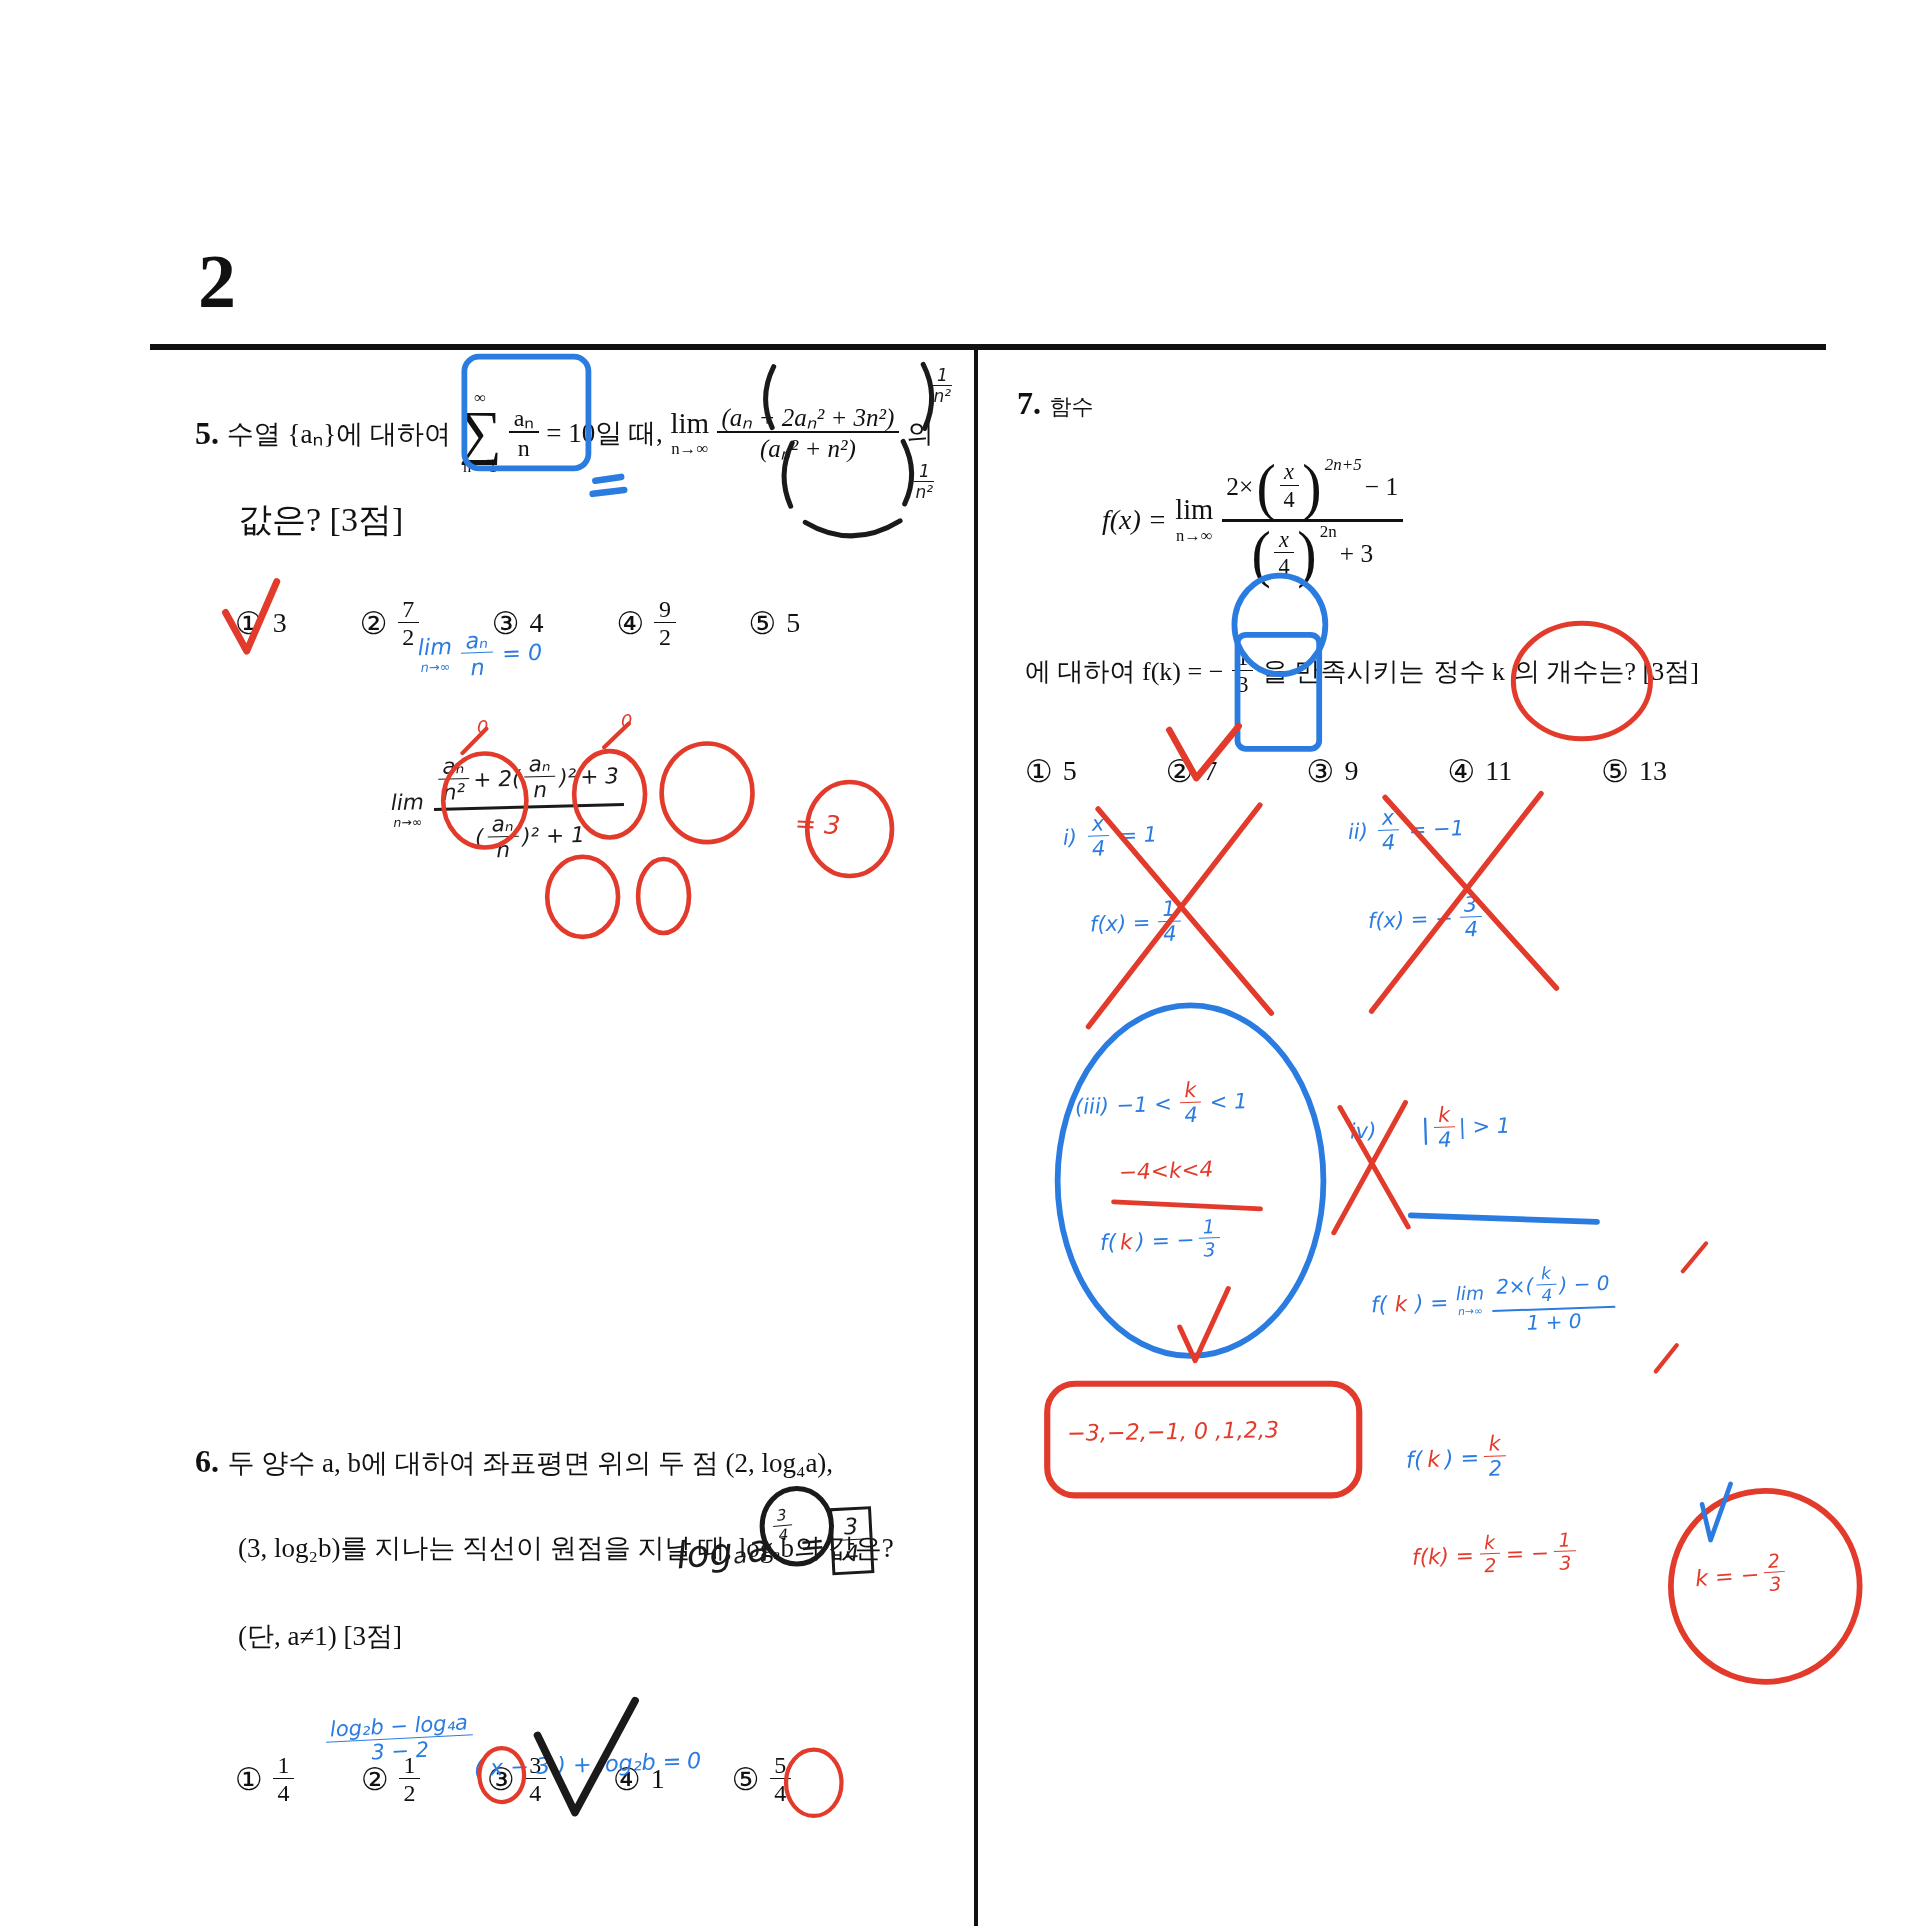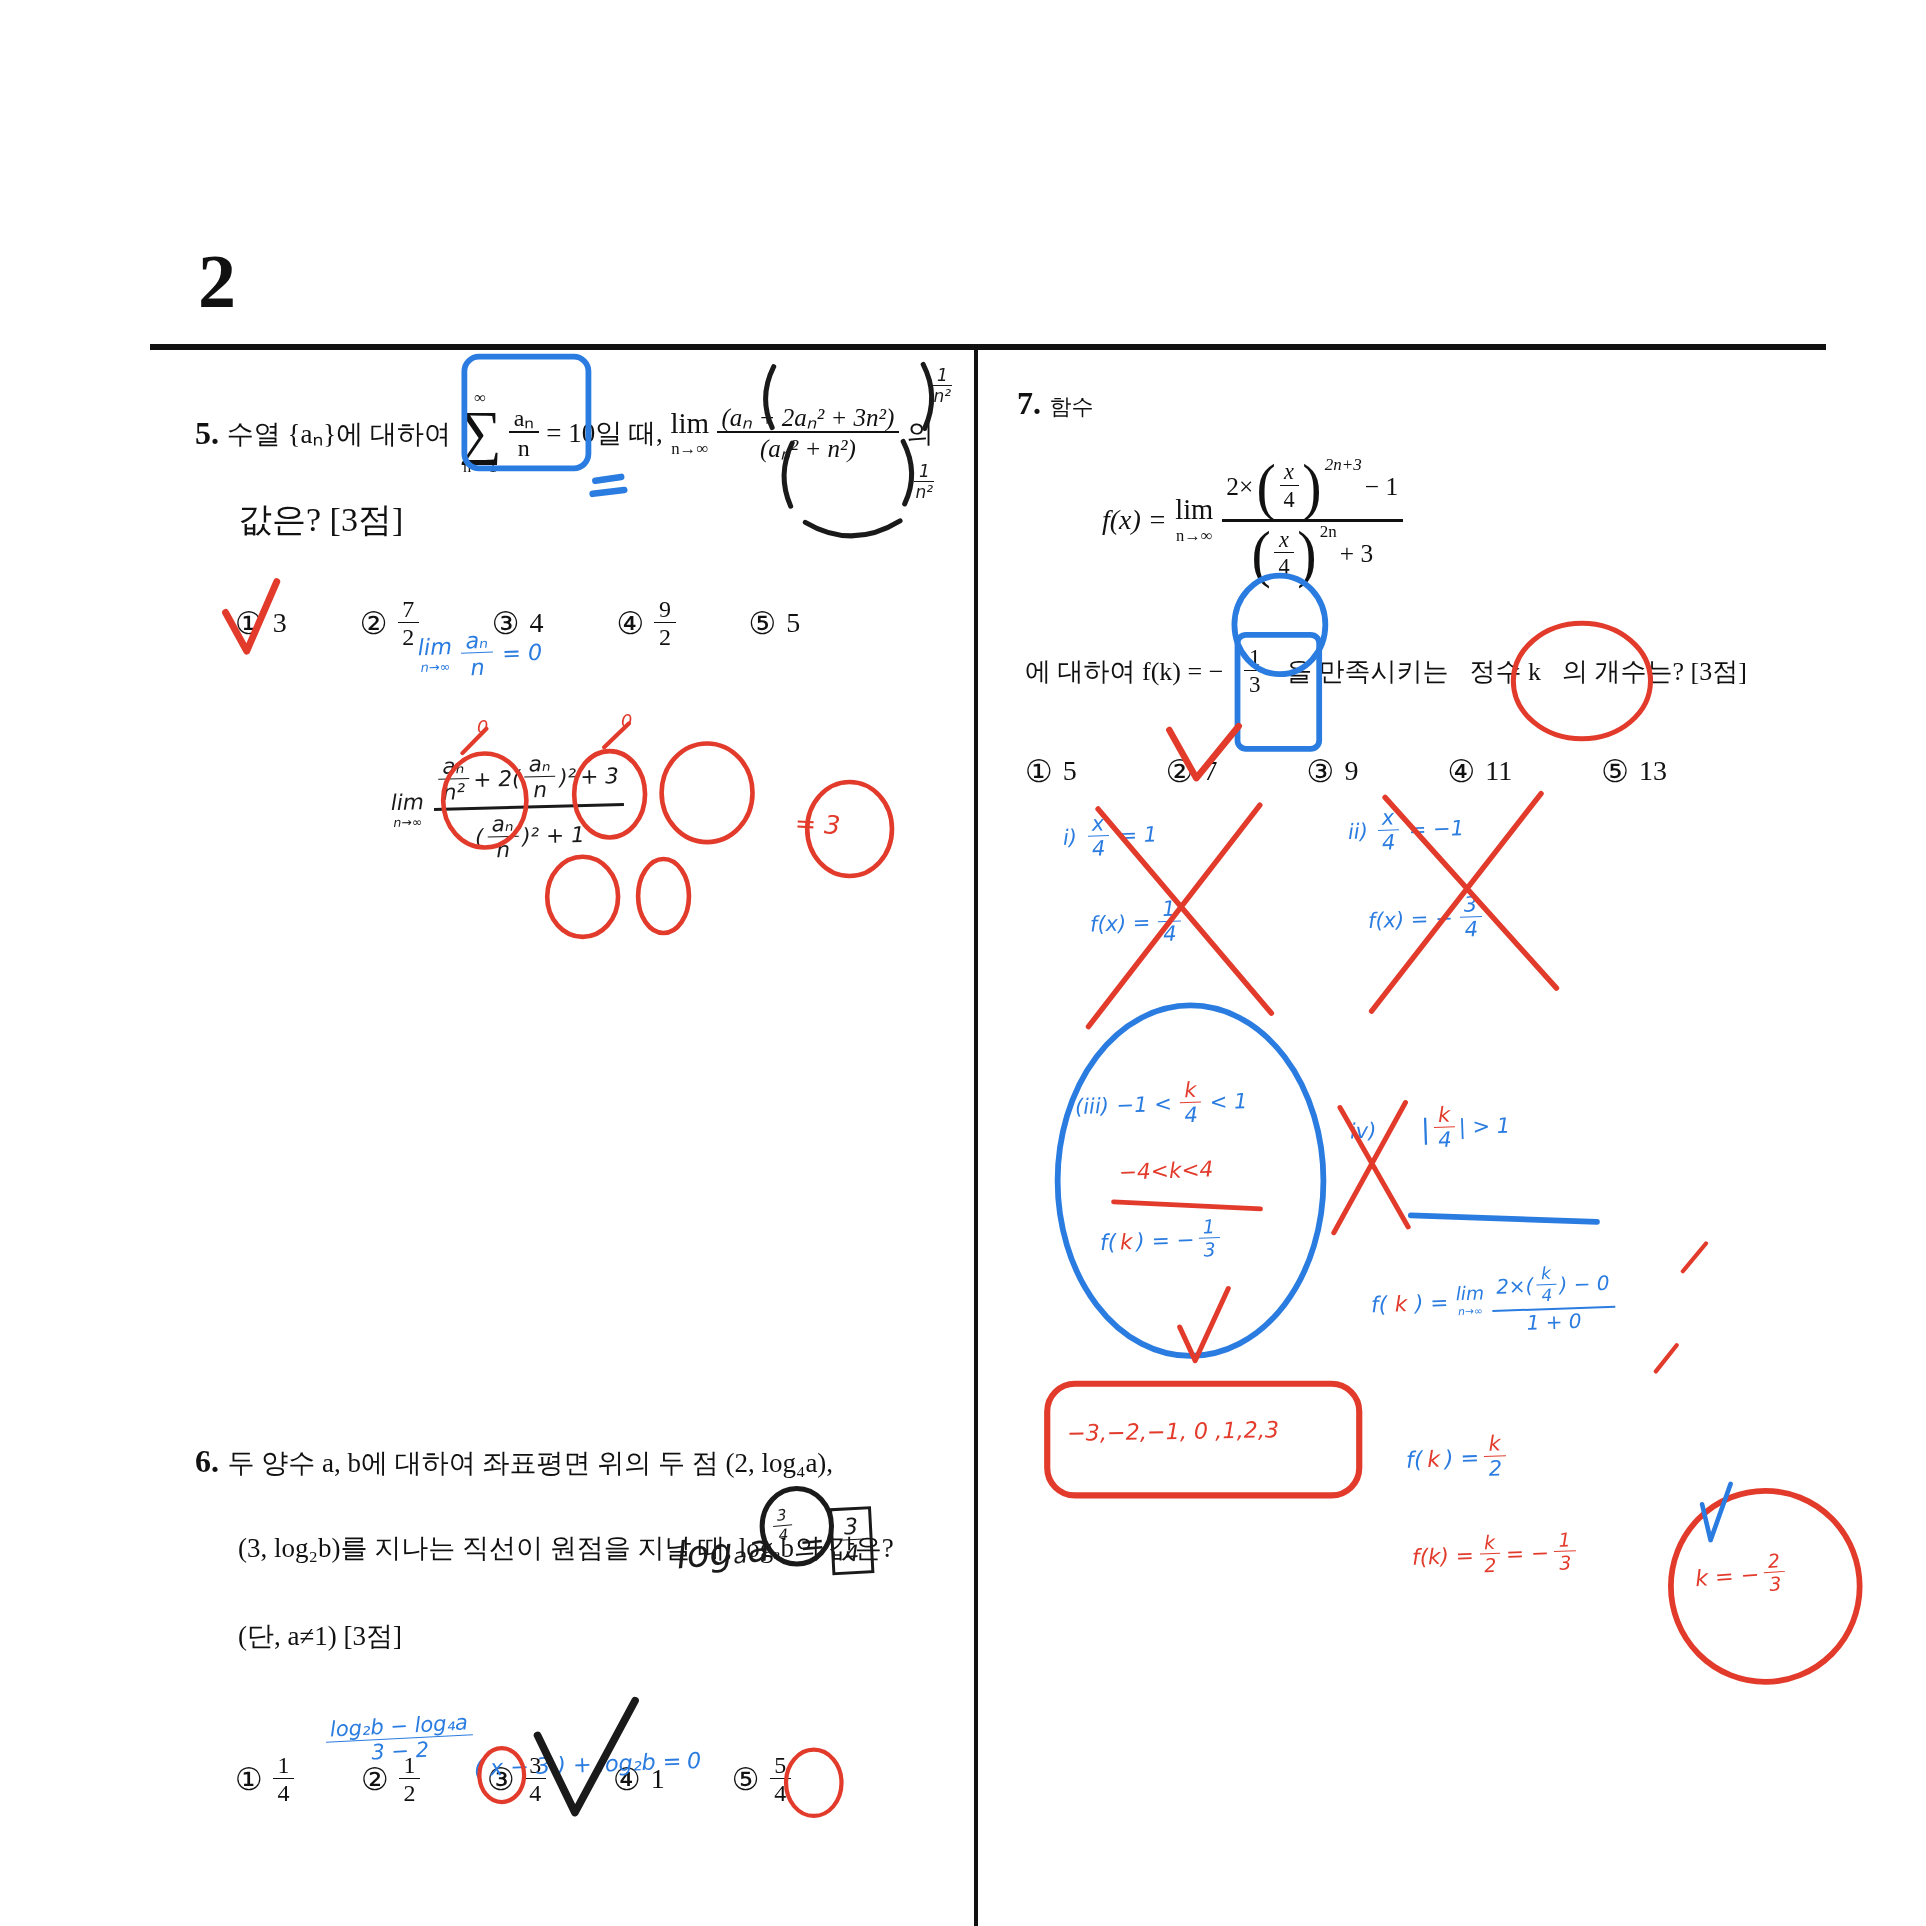--- a/index.html
+++ b/index.html
@@ -222,37 +222,37 @@
     </span>
     <span class="fr">
       <span class="fn row" style="gap:3.1px;border-bottom-width:3.1px;padding-bottom:3.1px">
         <span style="font-size:25.4px">2×</span>
         <span class="paren" style="font-size:58px">(</span>
         <span class="fr thin" style="font-size:22.3px">
             <span class="fn" style="font-style:italic">x</span>
             <span class="fd">4</span>
           </span>
         <span class="paren" style="font-size:58px">)</span>
-        <span style="font-size:17px;font-style:italic;transform:translateY(-22.3px)">2n+3</span>
+        <span style="font-size:17px;font-style:italic;transform:translateY(-22.3px)">2n+5</span>
         <span style="font-size:25.4px">− 1</span>
       </span>
       <span class="fd row" style="gap:3.1px;padding-top:3.1px">
         <span class="paren" style="font-size:58px">(</span>
         <span class="fr thin" style="font-size:22.3px">
             <span class="fn" style="font-style:italic">x</span>
             <span class="fd">4</span>
           </span>
         <span class="paren" style="font-size:58px">)</span>
         <span style="font-size:17px;transform:translateY(-22.3px)">2n</span>
         <span style="font-size:25.4px">+ 3</span>
       </span>
     </span>
   </div>
 
-  <div class="abs row" style="left:1025px;top:644px;gap:21px">
+  <div class="abs row" style="left:1025px;top:644px;gap:9px">
     <span style="font-size:26px">에 대하여 f(k) = −</span>
     <span class="fr thin" style="font-size:23px">
         <span class="fn">1</span>
         <span class="fd">3</span>
       </span>
     <span style="font-size:26px">을 만족시키는</span>
     <span style="font-size:26px">정수 k</span>
     <span style="font-size:26px">의 개수는? [3점]</span>
   </div>
 

